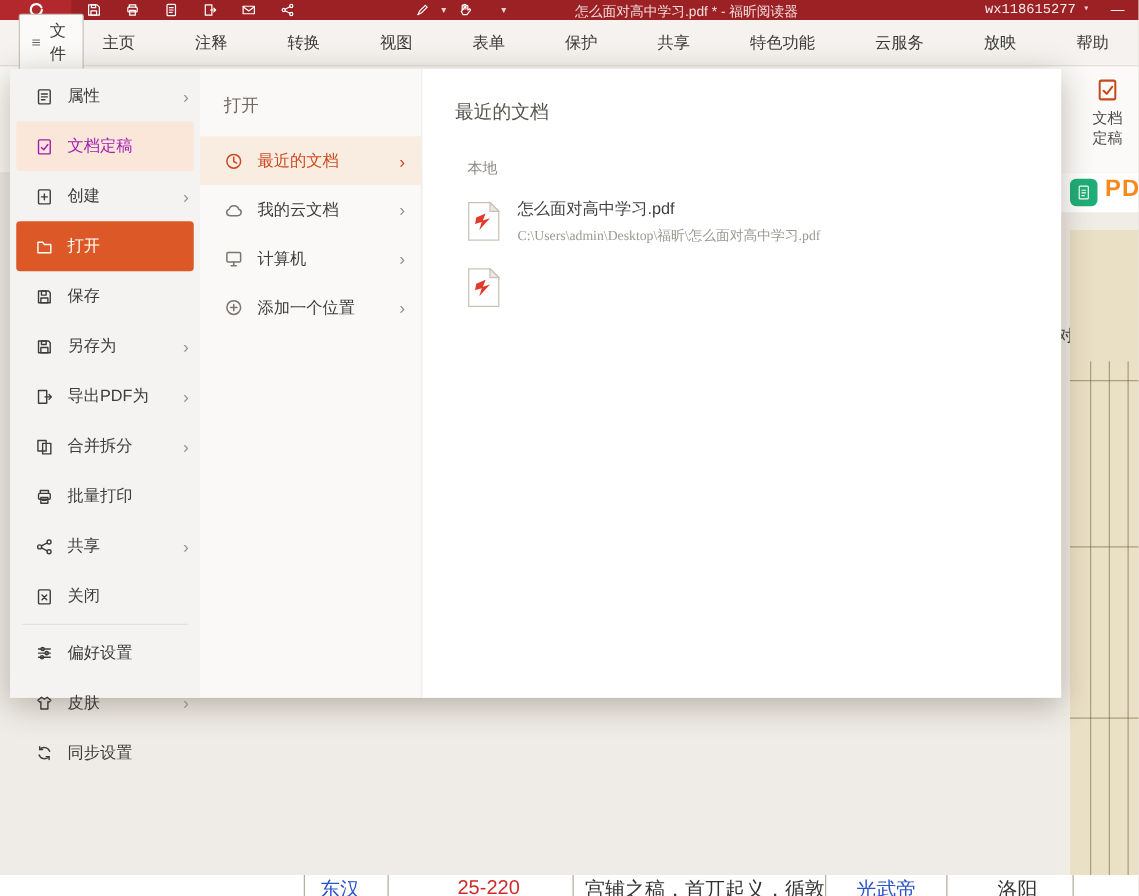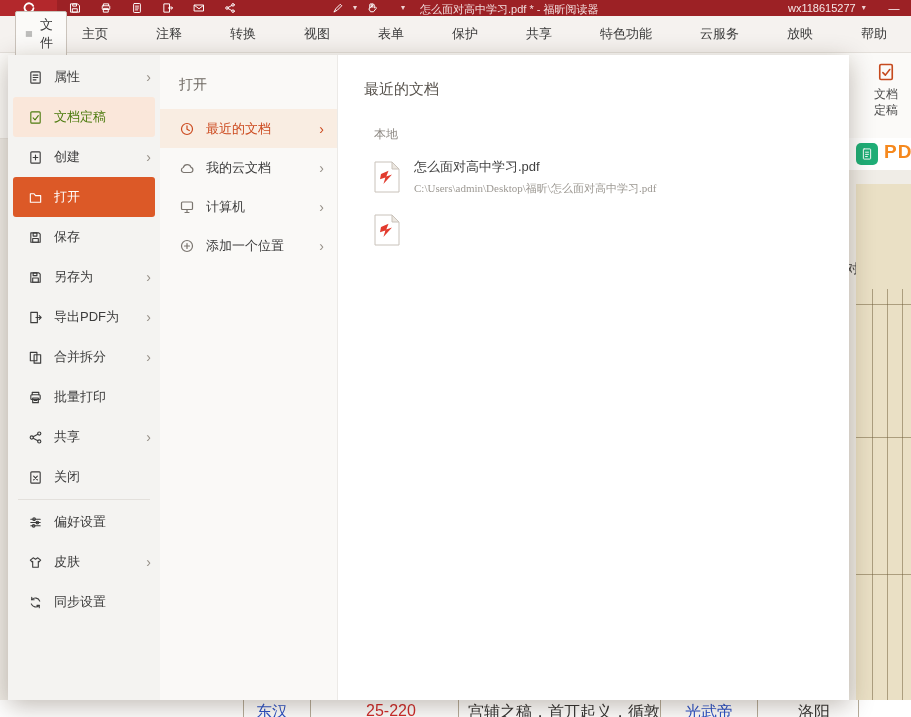--- a/index.html
+++ b/index.html
@@ -9,22 +9,22 @@
   
   .titlebar{position:absolute;top:0;left:0;width:100%;height:16px;background:#9C2125;
             display:flex;align-items:center;color:#fff;}
   .tb-logo{width:57px;height:16px;background:#B3282C;display:flex;align-items:center;justify-content:center;flex:none;}
   .tb-icons{display:flex;gap:19px;margin-left:12px;align-items:center;}
   .wic{display:inline-flex;}
   .wic svg *{stroke:#fff;fill:none;stroke-width:1.3;stroke-linecap:round;stroke-linejoin:round;}
   .tb-g2{position:absolute;left:332px;top:2px;display:flex;gap:9px;align-items:center;}
   .tb-caret{font-size:8px;color:#EFD3D3;line-height:1;}
   .tb-caret2{position:absolute;left:401px;top:3px;font-size:8px;color:#EFD3D3;}
-  .tb-title{position:absolute;left:420px;top:2px;font-size:11px;color:#F2DEDE;white-space:nowrap;}
-  .tb-user{position:absolute;left:788px;top:2px;font-size:11px;color:#F6E8E8;display:flex;gap:6px;align-items:center;}
+  .tb-title{position:absolute;left:460px;top:2px;font-size:11px;color:#F2DEDE;white-space:nowrap;}
+  .tb-user{position:absolute;left:788px;top:2px;font-size:11px;color:#F6E8E8;display:flex;gap:6px;align-items:center;font-family:Liberation Mono, monospace;}
   .tb-min{position:absolute;left:884px;top:0px;width:20px;height:15px;display:flex;align-items:center;justify-content:center;color:#fff;font-size:11px;}
 
   
   .menubar{position:absolute;top:16px;left:0;width:100%;height:37px;background:#F5F2EF;
            border-bottom:1px solid #E4E0DB;display:flex;align-items:center;font-size:13px;color:#3b3b3b;box-sizing:border-box;}
   .mb-file{display:flex;align-items:center;gap:7px;border:1px solid #CBC4BC;background:#FBFAF8;
            padding:4px 9px;margin-left:15px;border-radius:2px;}
   .mb-file svg *{stroke:#4a4a4a;fill:none;stroke-width:1.4;stroke-linecap:round;}
   .mb-items{display:flex;gap:48px;margin-left:15px;}
   .mb-item{white-space:nowrap;}
@@ -51,28 +51,28 @@
   .page .v{position:absolute;top:105px;bottom:0;width:1px;background:rgba(110,92,55,.5);}
   .page .h{position:absolute;left:0;right:0;height:1px;background:rgba(110,92,55,.5);}
 
   .bottom-strip{position:absolute;top:700px;left:0;width:100%;height:19px;background:#ffffff;font-size:16px;color:#333;}
   .bs-cell{position:absolute;top:2px;white-space:nowrap;}
   .link{color:#2B52C8;text-decoration:underline;}
   .red{color:#CF2B2B;}
   .bline{position:absolute;top:0;bottom:0;width:1px;background:rgba(110,92,55,.5);}
 
   
-  .backstage{position:absolute;left:8px;top:55px;width:841px;height:645px;display:flex;
+  .backstage{position:absolute;left:8px;top:55px;width:841px;height:503px;display:flex;
              box-shadow:0 6px 24px rgba(50,30,10,.3);z-index:5;}
   .bs-sidebar{width:152px;background:#F4F3F1;padding-top:2px;box-sizing:border-box;flex:none;}
   .sb-item{height:40px;display:flex;align-items:center;gap:11px;padding:0 9px 0 20px;font-size:13px;color:#3c3c3c;}
   .sb-item .ic{display:inline-flex;flex:none;}
   .ic svg *{stroke:currentColor;fill:none;stroke-width:1.2;stroke-linecap:round;stroke-linejoin:round;}
   .sb-item .arr{margin-left:auto;color:#969089;font-size:14px;line-height:1;}
-  .sb-item.hl{background:#FAE7DA;color:#4d7c0f;border-radius:3px;margin:0 5px;padding-left:15px;}
+  .sb-item.hl{background:#FAE7DA;color:#a21caf;border-radius:3px;margin:0 5px;padding-left:15px;}
   .sb-item.active{background:#DC5927;color:#fff;border-radius:3px;margin:0 5px;padding-left:15px;}
   .sb-sep{height:1px;background:#E3E0DC;margin:2px 10px;}
 
   .bs-open{width:178px;background:#FAF9F7;border-right:1px solid #ECEAE7;box-sizing:border-box;flex:none;}
   .open-title{padding:21px 0 15px 19px;font-size:14px;color:#6E6862;}
   .op-item{height:39px;display:flex;align-items:center;gap:11px;padding:0 13px 0 19px;font-size:13px;color:#3c3c3c;}
   .op-item .ic{display:inline-flex;color:#7a756f;flex:none;}
   .op-item .arr{margin-left:auto;color:#969089;font-size:14px;line-height:1;}
   .op-item.active{background:#F9EDE2;color:#CC4A1F;}
   .op-item.active .ic,.op-item.active .arr{color:#CC4A1F;}

